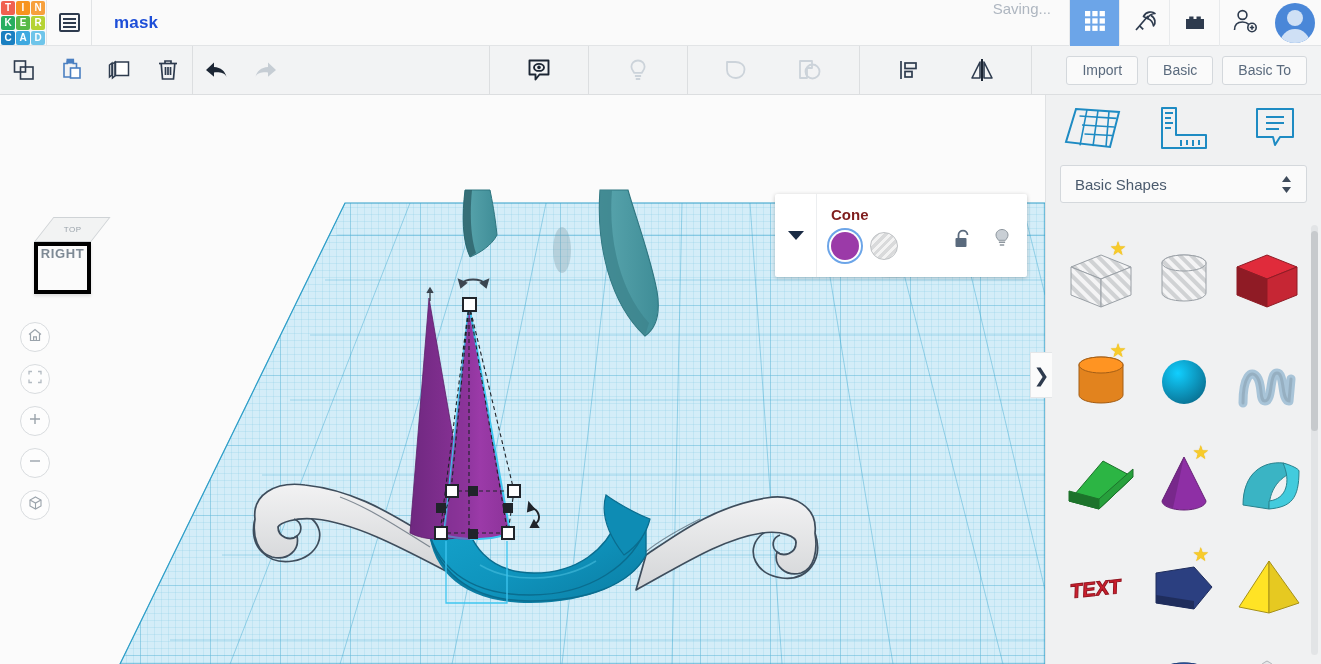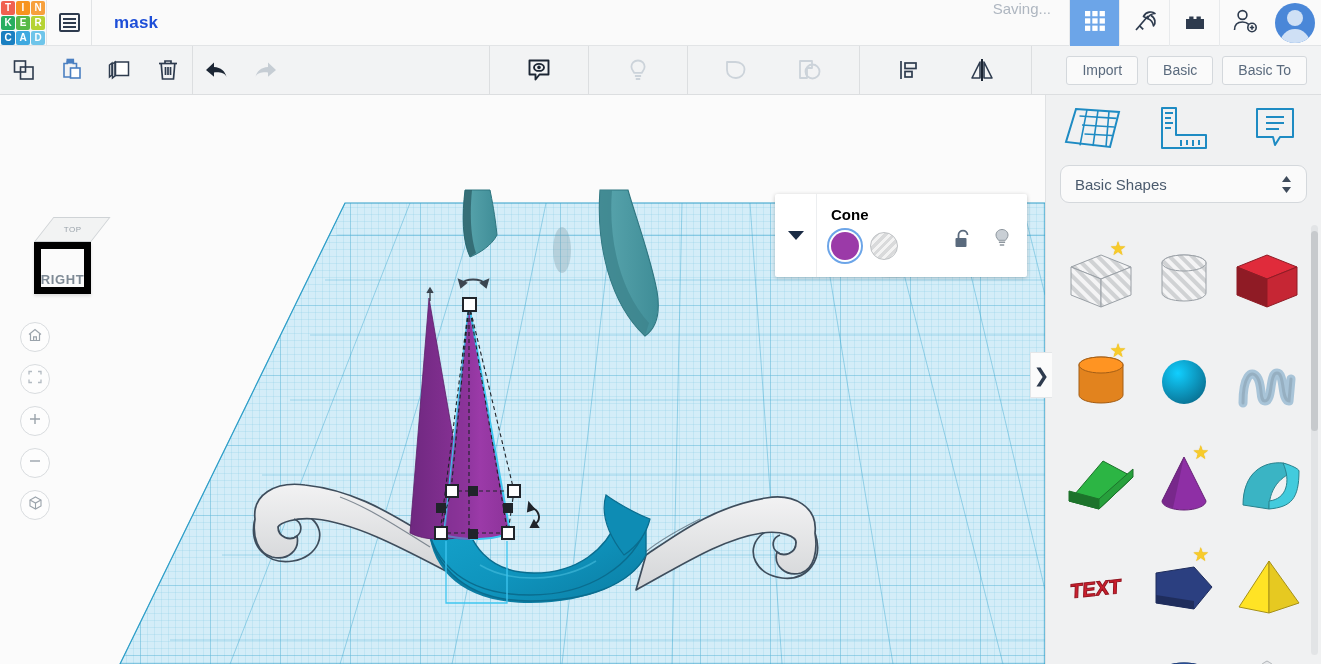--- a/index.html
+++ b/index.html
@@ -90,22 +90,22 @@
   #viewcube { position: absolute; left: 22px; top: 122px; width: 80px; height: 82px; }
   #vc-top {
     position: absolute; left: 12px; top: 0; width: 57px; height: 25px;
     background: #f2f3f3; border: 1px solid #cfd3d6;
     transform: skewX(-38deg); transform-origin: bottom left;
     display:flex; align-items:center; justify-content:center;
   }
   #vc-top span { font-size: 8px; color:#9aa3ab; transform: skewX(38deg) scaleY(.85); letter-spacing:.5px;}
   #vc-front {
     position: absolute; left: 12px; top: 25px; width: 57px; height: 52px;
-    background: #fbfbfb; border: 7px solid #000000;
-    display: flex; align-items: flex-end; justify-content: center;
+    background: #fbfbfb; border: 4px solid #000000;
+    display: flex; align-items: flex-start; justify-content: center;
     box-shadow: 0 2px 3px rgba(0,0,0,.12);
   }
   #vc-front span { font-size: 13px; color: #7e8a95; letter-spacing: .6px; font-weight: 600;}
 
   .nav-circle {
     position: absolute; left: 20px; width: 30px; height: 30px; border-radius: 50%;
     border: 1px solid #d9dcdf; background: rgba(255,255,255,.55);
     display: flex; align-items: center; justify-content: center;
   }
   #nav-home { top: 227px; }
@@ -116,21 +116,21 @@
 
   
   #obj-panel {
     position: absolute; left: 775px; top: 99px; width: 252px; height: 83px;
     background: #fff; box-shadow: 0 1px 4px rgba(0,0,0,.22); border-radius: 2px;
     display: flex;
   }
   #obj-collapse { width: 42px; display:flex; align-items:center; justify-content:center;
     border-right: 1px solid #eceef0; }
   #obj-body { flex: 1; padding: 12px 14px 0 14px; position: relative;}
-  #obj-name { font-size: 15px; color: #000000; font-weight: 600; }
+  #obj-name { font-size: 15px; color: #7f1d1d; font-weight: 600; }
   #obj-swatches { display: flex; gap: 11px; margin-top: 9px; }
   .swatch { width: 28px; height: 28px; border-radius: 50%; }
   .swatch.sel { box-shadow: 0 0 0 2px #fff, 0 0 0 4px #6ca5e8; }
   .swatch.hole {
     background: repeating-linear-gradient(-45deg,#d9dadb 0 3px,#f3f3f3 3px 6px);
     border: 1px solid #bfc2c5;
   }
   #obj-icons { position: absolute; right: 16px; top: 34px; display: flex; gap: 22px; align-items:center; }
 
   
@@ -143,21 +143,21 @@
 
   
   #rpanel {
     position: absolute; left: 1045px; top: 95px; width: 276px; height: 569px;
     background: #f0f1f2; border-left: 1px solid #e0e2e4;
   }
   #rpanel-tabs { display: flex; height: 70px; align-items: center; }
   .rtab { flex: 1; display: flex; align-items: center; justify-content: center; height: 70px; }
   #shape-select {
     margin: 0 14px; height: 38px; background: #fafafa; border: 1px solid #d4d8dc;
-    border-radius: 9px; display: flex; align-items: center; padding: 0 14px;
+    border-radius: 3px; display: flex; align-items: center; padding: 0 14px;
     color: #4a5a6d; font-size: 15px;
   }
   #shape-select .caret { margin-left: auto; display:flex; flex-direction:column; gap:3px; }
   #shape-grid {
     position: absolute; left: 0; top: 128px; width: 276px; height: 441px;
     padding: 6px 14px 0 14px; overflow: hidden;
     display: grid; grid-template-columns: repeat(3, 1fr);
     grid-auto-rows: 102px; gap: 0;
   }
   .shape-cell { position: relative; display: flex; align-items: center; justify-content: center; }

